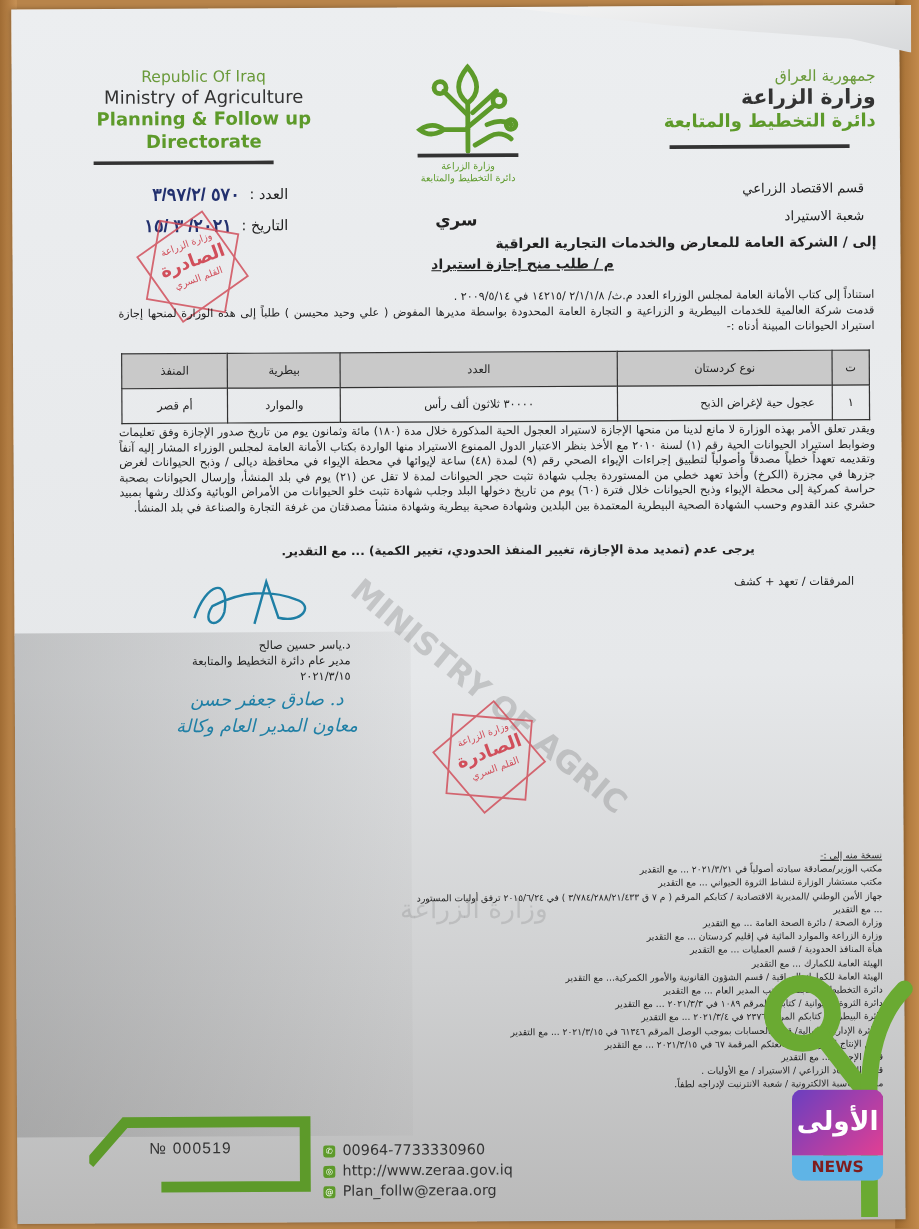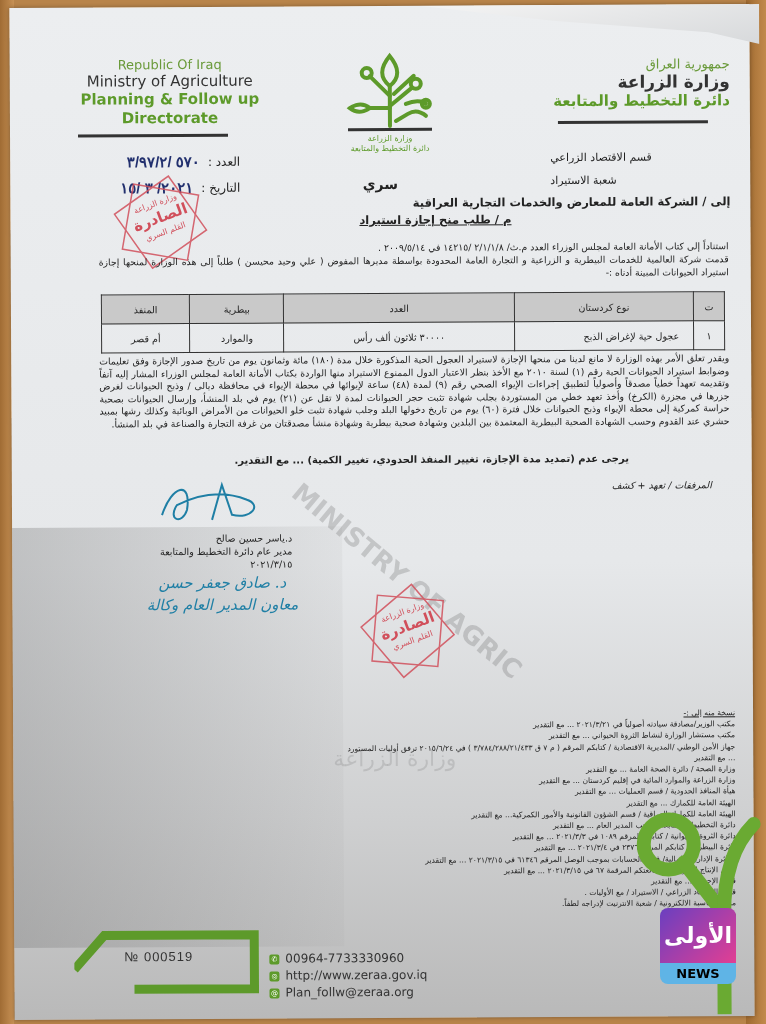--- a/index.html
+++ b/index.html
@@ -15,40 +15,40 @@
   .hdr-en .l2{color:#333;font-size:15px;}
   .hdr-en .l3{color:#5d9a2a;font-size:15px;font-weight:bold;line-height:19px;}
   .hdr-rule{position:absolute;height:3px;background:#333;}
   .hdr-ar{position:absolute;left:520px;top:52px;width:200px;text-align:right;direction:rtl;}
   .hdr-ar .l1{color:#6a9a3a;font-size:13px;}
   .hdr-ar .l2{color:#333;font-size:17px;font-weight:bold;}
   .hdr-ar .l3{color:#5d9a2a;font-size:15px;font-weight:bold;}
   .logo{position:absolute;left:330px;top:40px;width:100px;height:110px;}
   .logo-text{position:absolute;left:330px;top:128px;width:100px;text-align:center;font-size:8px;color:#5d9a2a;direction:rtl;line-height:10px;}
 
-  .dept{position:absolute;left:540px;top:146px;width:170px;text-align:left;direction:rtl;font-size:11px;color:#222;}
+  .dept{position:absolute;left:540px;top:146px;width:170px;text-align:right;direction:rtl;font-size:11px;color:#222;}
   .dept div{margin-bottom:10px;}
 
   .refno{position:absolute;left:70px;top:146px;width:160px;font-size:12px;color:#222;direction:rtl;}
   .refno .row{display:flex;gap:8px;align-items:center;margin-bottom:8px;}
   .refno .hw{font-family:Liberation Sans, sans-serif;color:#22306e;font-size:15px;font-weight:bold;}
 
   .secret{position:absolute;left:330px;top:170px;width:80px;text-align:center;font-size:14px;font-weight:bold;color:#222;direction:rtl;}
   .to-line{position:absolute;left:260px;top:190px;width:460px;text-align:right;direction:rtl;font-size:11.5px;font-weight:bold;color:#222;}
   .subject{position:absolute;left:260px;top:207px;width:330px;text-align:center;direction:rtl;font-size:11.5px;font-weight:bold;color:#222;text-decoration:underline;}
 
   .para{position:absolute;left:88px;width:630px;direction:rtl;text-align:justify;font-size:9.3px;line-height:12.5px;color:#222;}
 
   table.animals{position:absolute;left:90px;top:287px;width:624px;border-collapse:collapse;direction:rtl;font-size:9.5px;color:#222;}
   table.animals th,table.animals td{border:1px solid #333;height:28px;text-align:center;padding:0 4px;}
   table.animals th{background:#c9c9c9;font-weight:normal;}
   table.animals td.name{text-align:right;padding-right:14px;}
 
   .request{position:absolute;left:200px;top:448px;width:440px;text-align:center;direction:rtl;font-size:10px;font-weight:bold;color:#222;}
-  .attach{position:absolute;left:520px;top:475px;width:180px;text-align:right;direction:rtl;font-size:9.5px;color:#222;font-style:italic;}
+  .attach{position:absolute;left:520px;top:475px;width:180px;text-align:right;direction:rtl;font-size:9.5px;color:#222;}
 
   .sig{position:absolute;left:140px;top:468px;width:120px;height:60px;}
   .signer{position:absolute;left:110px;top:525px;width:170px;text-align:right;direction:rtl;font-size:9.5px;color:#222;line-height:13px;}
   .hand{position:absolute;left:110px;top:565px;width:200px;text-align:center;direction:rtl;font-family:"DejaVu Serif",serif;font-size:15px;color:#1f7fa5;line-height:22px;font-style:italic;}
 
   .stamp{position:absolute;width:110px;height:110px;}
   .stamp-text{position:absolute;width:110px;top:28px;left:0;text-align:center;direction:rtl;color:#d14f5b;line-height:15px;transform:rotate(-20deg);}
   .stamp-text .s1{font-size:8px;}
   .stamp-text .s2{font-size:15px;font-weight:bold;}
   .stamp-text .s3{font-size:8px;}
@@ -62,21 +62,21 @@
   .footer-frame{position:absolute;left:60px;top:922px;width:185px;height:66px;}
   .serial{position:absolute;left:110px;top:942px;font-family:Liberation Sans, sans-serif;font-size:13px;color:#333;letter-spacing:1px;}
   .contacts{position:absolute;left:255px;top:944px;font-size:12px;color:#333;line-height:17px;}
   .contacts .c{display:flex;align-items:center;gap:6px;}
   .ico{display:inline-block;width:10px;height:10px;border-radius:2px;background:#5d9a2a;color:#fff;font-size:7px;line-height:10px;text-align:center;}
 
   .deco{position:absolute;left:600px;top:800px;width:150px;height:210px;}
 
   .news{position:absolute;left:660px;top:908px;width:76px;height:76px;border-radius:8px;overflow:hidden;}
   .news .top{height:55px;background:linear-gradient(135deg,#6a3fc0,#e23f93);color:#fff;text-align:center;font-weight:bold;font-size:22px;line-height:55px;direction:rtl;}
-  .news .bot{height:21px;background:#5fb4e6;color:#000000;text-align:center;font-weight:bold;font-size:13px;line-height:21px;}
+  .news .bot{height:21px;background:#5fb4e6;color:#7f1d1d;text-align:center;font-weight:bold;font-size:13px;line-height:21px;}
 </style>
 </head>
 <body>
 
 <div class="wood-left"></div>
 <div class="wood-right"></div>
 
 <div class="page">
   <div class="fold"></div>
   <div class="page-shade"></div>

